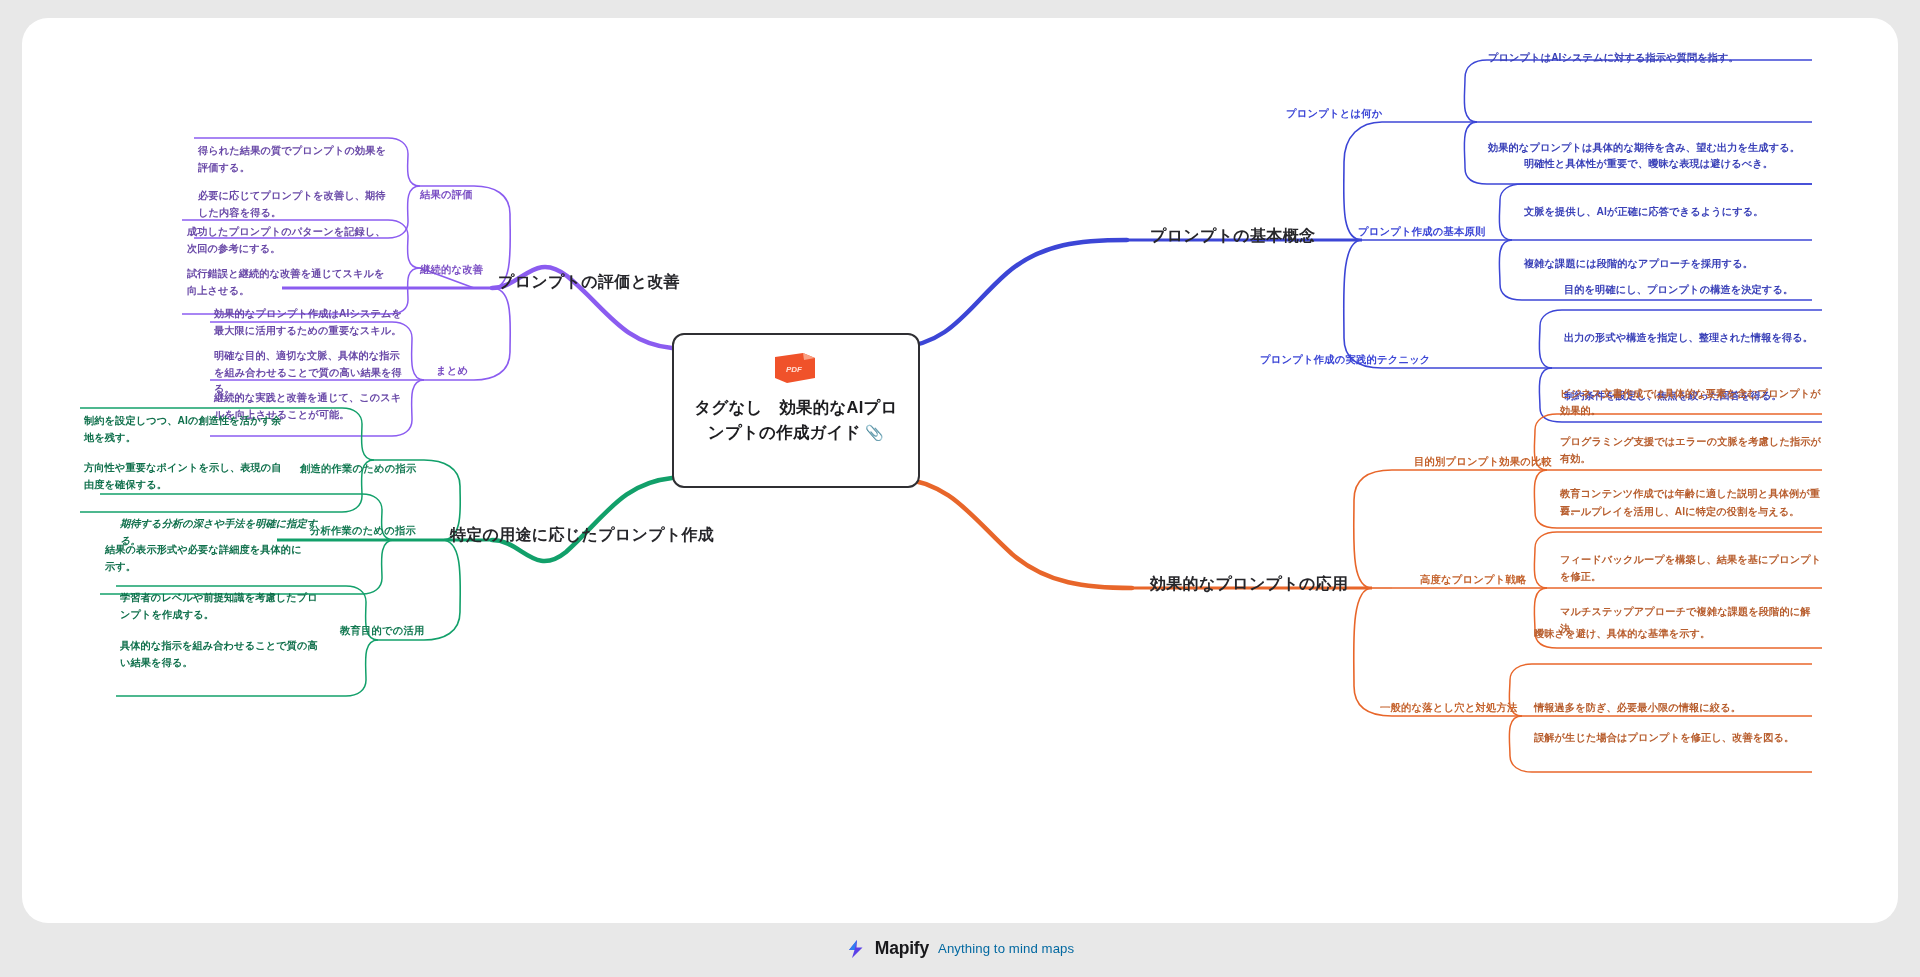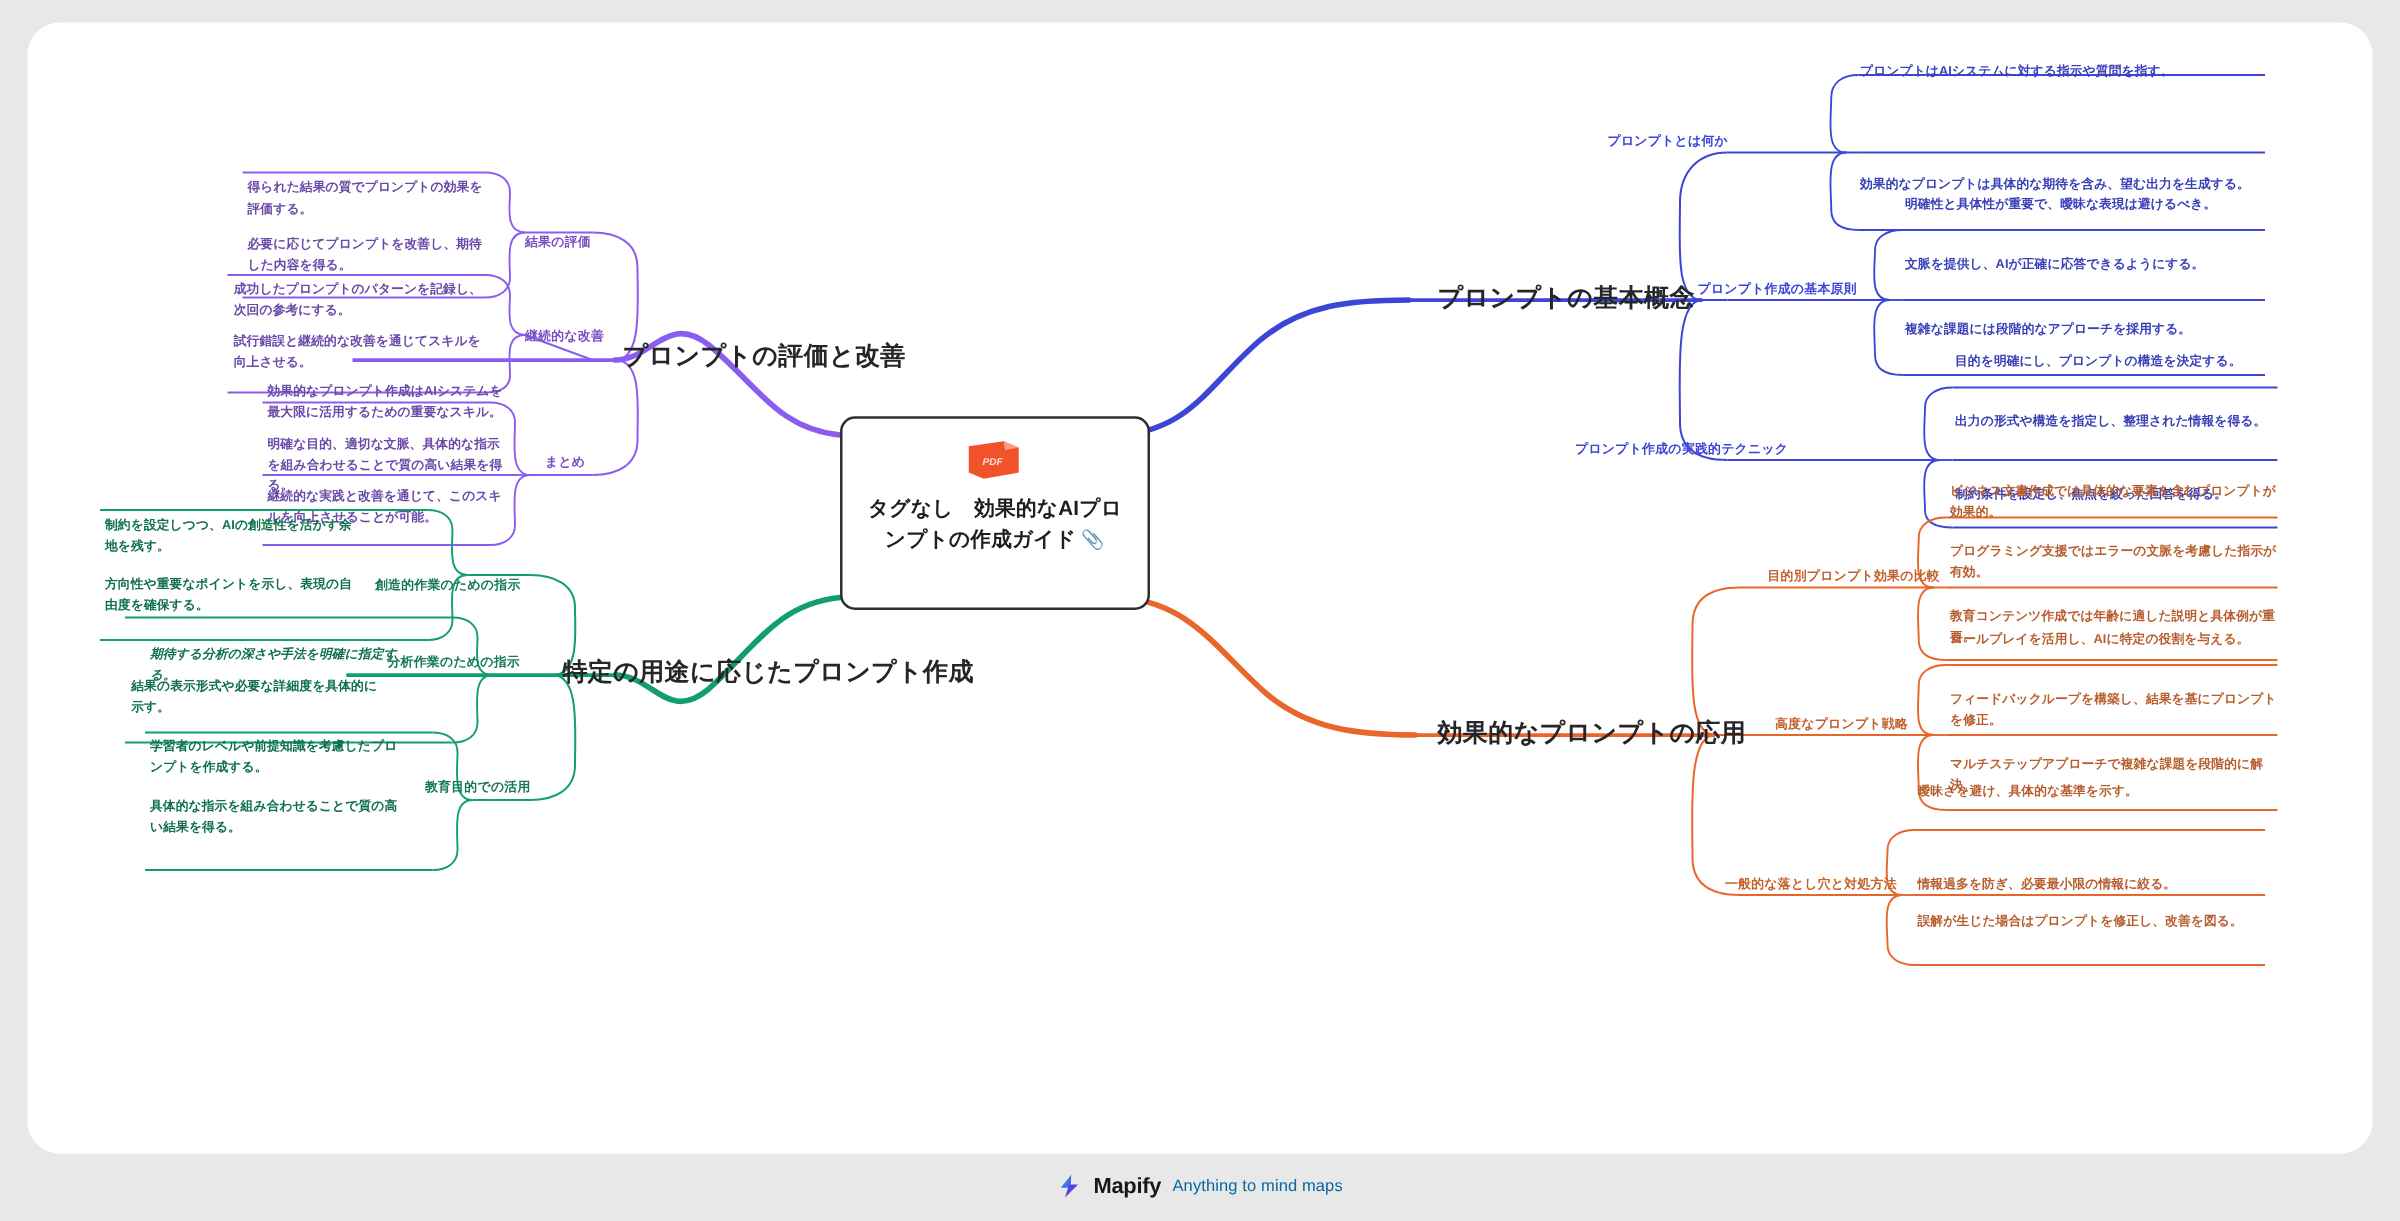--- a/index.html
+++ b/index.html
@@ -55,21 +55,21 @@
     line-height: 1.5;
     letter-spacing: .2px;
   }
   .clip-glyph {
     font-weight: normal;
     font-size: 15px;
     color: #2b2b2e;
   }
   
   .topic1 {
-    font-size: 20px;
+    font-size: 16px;
     font-weight: bold;
     color: #26262a;
     letter-spacing: .3px;
   }
   
   .topic2 {
     font-size: 10.3px;
     font-weight: bold;
     letter-spacing: .2px;
   }

